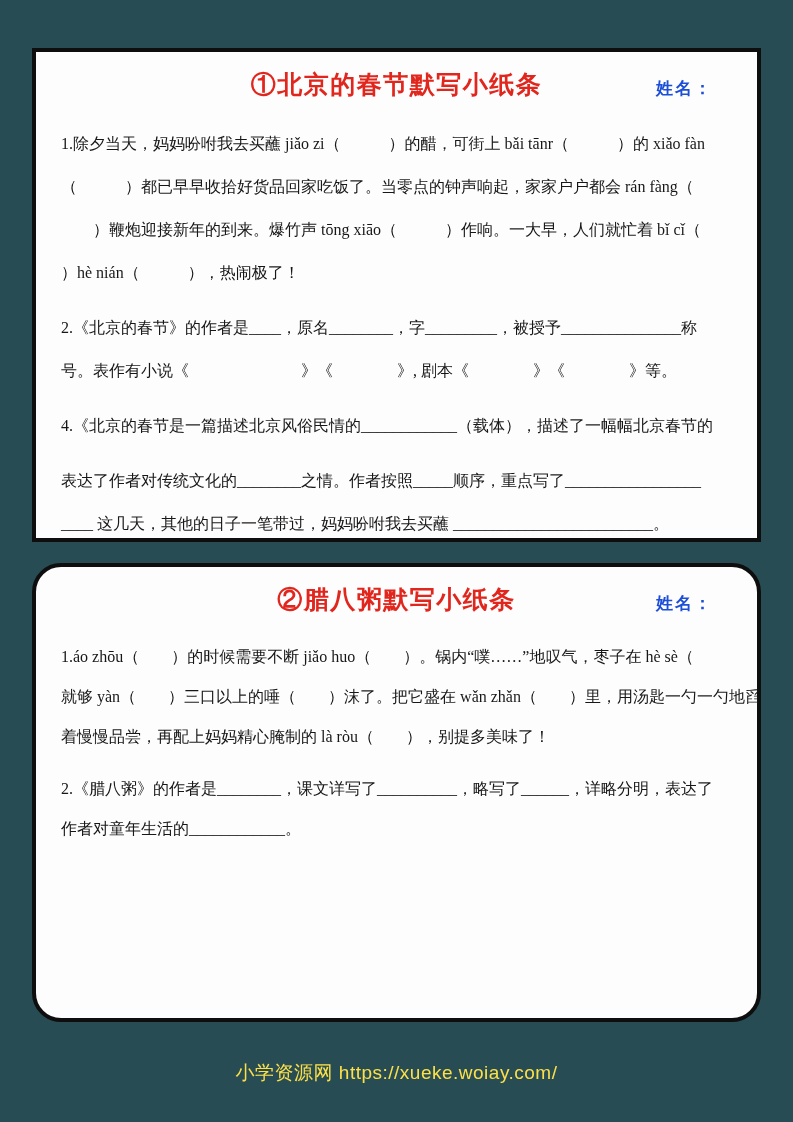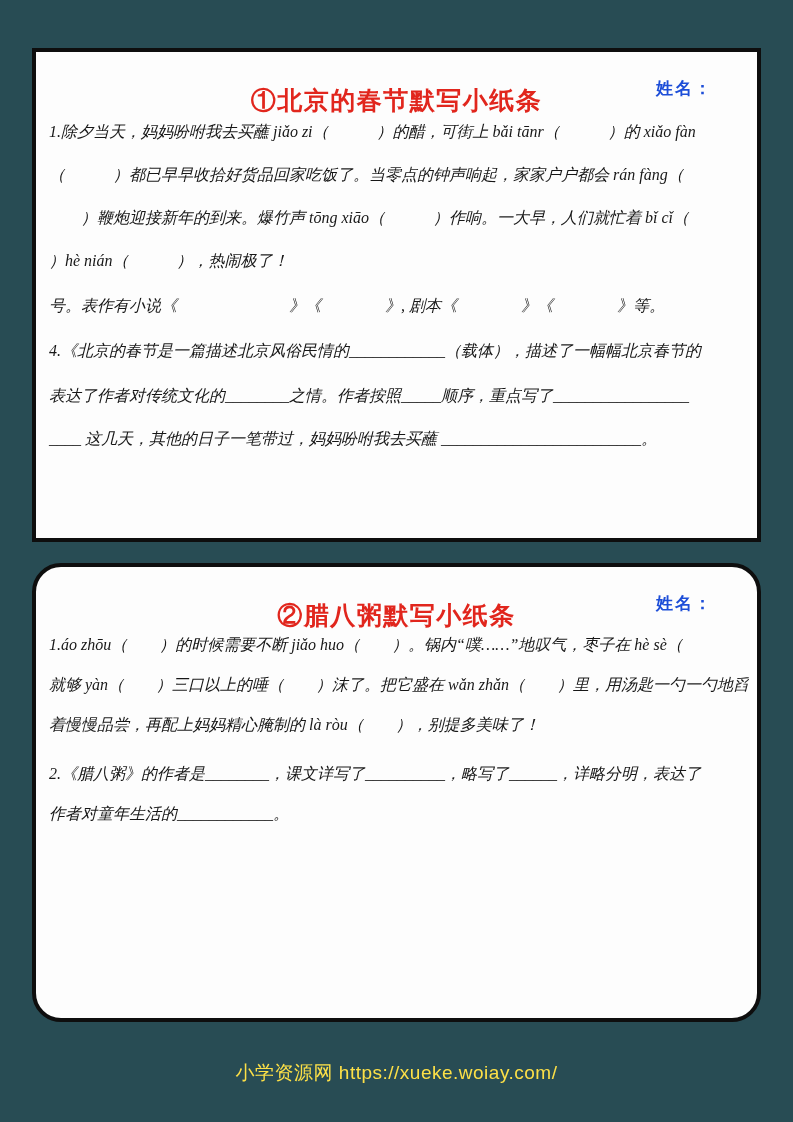--- a/index.html
+++ b/index.html
@@ -2,24 +2,24 @@
 <html><head>
 <meta charset="utf-8">
 <style>
   html,body{margin:0;padding:0;}
   body{background:#284c54;font-family:"Liberation Serif",serif;}
   .page{position:relative;width:793px;height:1122px;background:#284c54;overflow:hidden;margin:0 auto;}
   .sheet{position:absolute;left:32px;width:729px;background:#fdfdfd;border:4px solid #0e0e0e;box-sizing:border-box;}
   .sheet-1{top:48px;height:494px;}
   .sheet-2{top:563px;height:459px;border-radius:29px;}
   .sheet-header{position:relative;text-align:center;margin-top:16px;height:38px;}
-  .sheet-title{display:inline-block;margin:16px;font-family:Liberation Sans, sans-serif;font-weight:bold;font-size:25px;color:#e1261d;letter-spacing:1.5px;}
+  .sheet-title{display:inline-block;margin:0;font-family:Liberation Sans, sans-serif;font-weight:bold;font-size:25px;color:#e1261d;letter-spacing:1.5px;}
   .name-label{position:absolute;right:44px;top:9px;font-size:17px;font-weight:bold;color:#1d4ed8;letter-spacing:2px;font-family:"Liberation Serif",serif;}
   .content{padding:4px 13px 0 13px;font-size:16px;color:#171717;}
-  .para{margin:0;font-style:italic;}
+  .para{margin:12px;}
   .line{white-space:pre;overflow:visible;}
   .sheet-1 .line{line-height:43px;height:43px;}
   .sheet-2 .line{line-height:40px;height:40px;}
   .sheet-1 .para+.para{margin-top:2px;}
   .sheet-2 .para+.para{margin-top:9px;}
   .site-footer{position:absolute;left:0;right:0;top:1060px;text-align:center;font-size:19px;color:#fde047;font-family:"Liberation Sans",sans-serif;letter-spacing:.5px;}
 </style>
 </head>
 <body>
 
@@ -31,20 +31,21 @@
       <div class="name-label">姓名：</div>
     </div>
     <div class="content">
         <div class="para">
           <div class="line">1.除夕当天，妈妈吩咐我去买蘸 jiǎo zi（　　　）的醋，可街上 bǎi tānr（　　　）的 xiǎo fàn</div>
           <div class="line">（　　　）都已早早收拾好货品回家吃饭了。当零点的钟声响起，家家户户都会 rán fàng（</div>
           <div class="line">　　）鞭炮迎接新年的到来。爆竹声 tōng xiāo（　　　）作响。一大早，人们就忙着 bǐ cǐ（</div>
           <div class="line">）hè nián（　　　），热闹极了！</div>
         </div>
         <div class="para">
+          <div class="line">2.《北京的春节》的作者是____，原名________，字_________，被授予_______________称</div>
           <div class="line">号。表作有小说《　　　　　　　》《　　　　》, 剧本《　　　　》《　　　　》等。</div>
         </div>
         <div class="para">
           <div class="line">4.《北京的春节是一篇描述北京风俗民情的____________（载体），描述了一幅幅北京春节的</div>
         </div>
         <div class="para">
           <div class="line">表达了作者对传统文化的________之情。作者按照_____顺序，重点写了_________________</div>
           <div class="line">____ 这几天，其他的日子一笔带过，妈妈吩咐我去买蘸 _________________________。</div>
         </div>
       </div>

